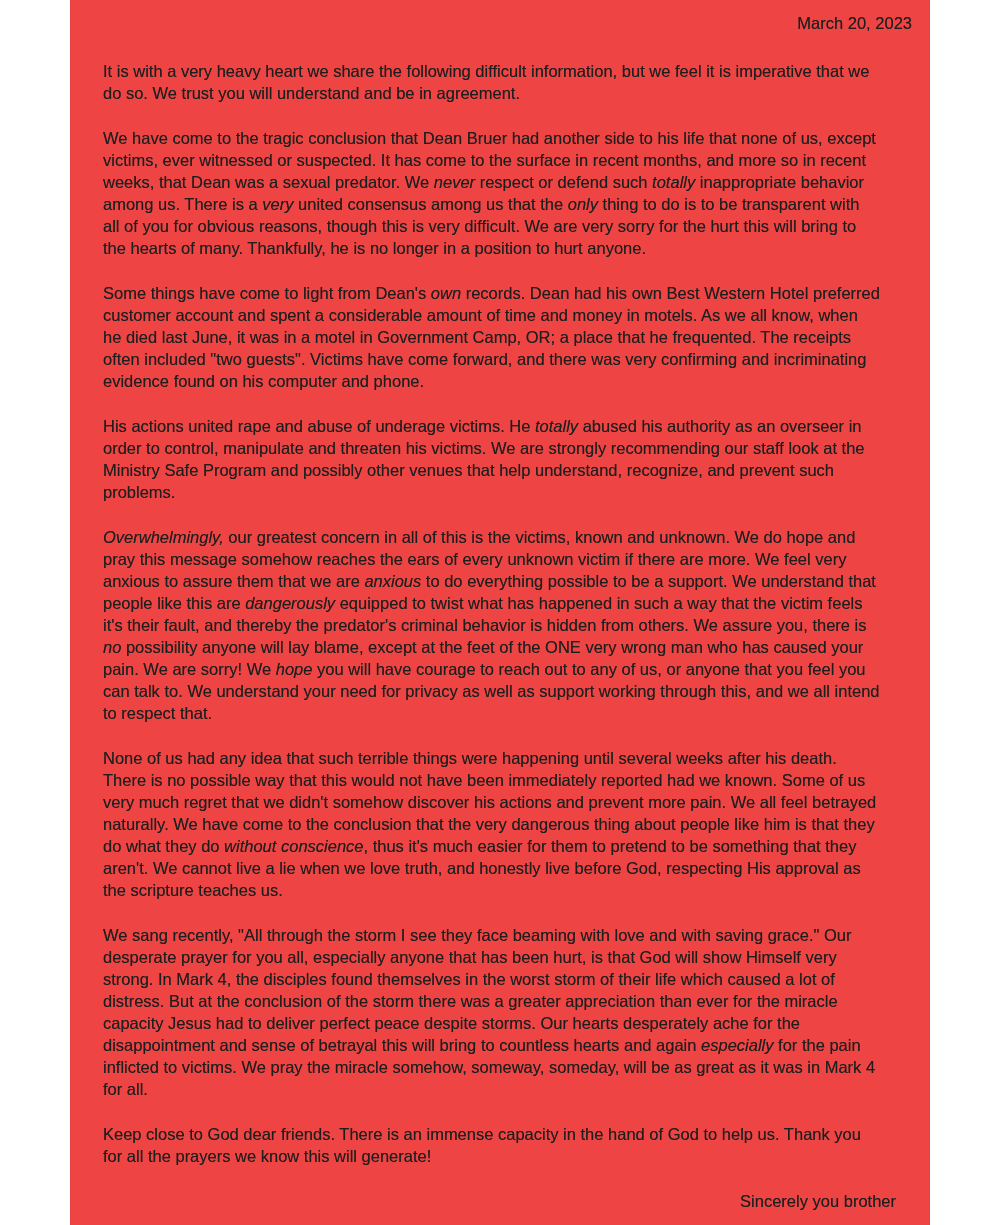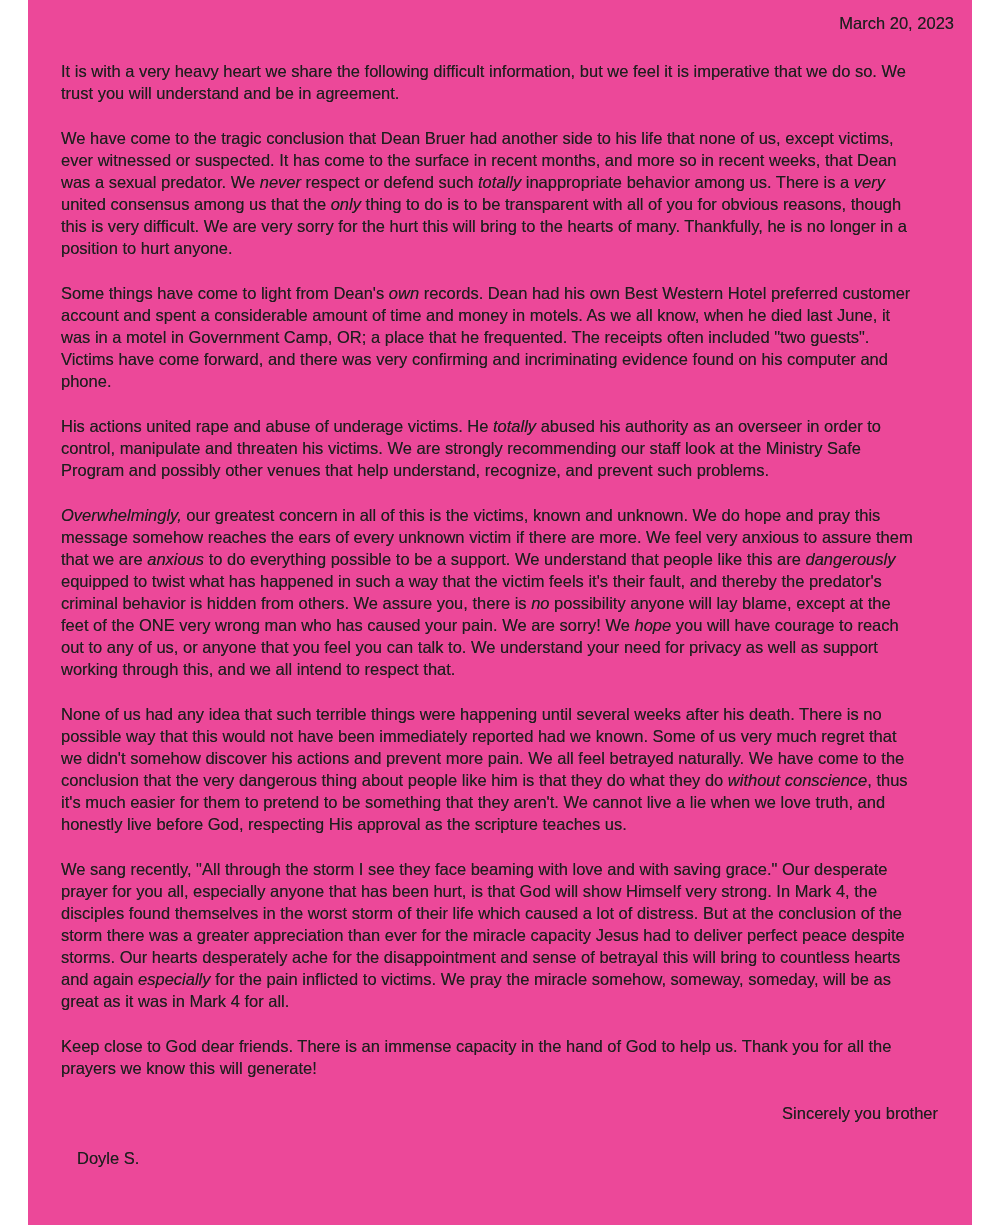--- a/index.html
+++ b/index.html
@@ -2,24 +2,24 @@
 <html><head>
 <meta charset="utf-8">
 <style>
   html, body {
     margin: 0;
     padding: 0;
     background: #ffffff;
   }
   .page {
     position: relative;
-    width: 944px;
+    width: 860px;
     height: 1225px;
     margin: 0 auto;
-    background: #ec4899;
+    background: #ef4444;
     box-sizing: border-box;
     padding: 12px 34px 0 33px;
     font-family: "Liberation Sans", "DejaVu Sans", sans-serif;
     font-size: 16.5px;
     line-height: 22px;
     color: #1e1e1e;
     text-shadow: 0 0 0.6px rgba(40,40,40,0.65);
     overflow: hidden;
   }
   .date {

